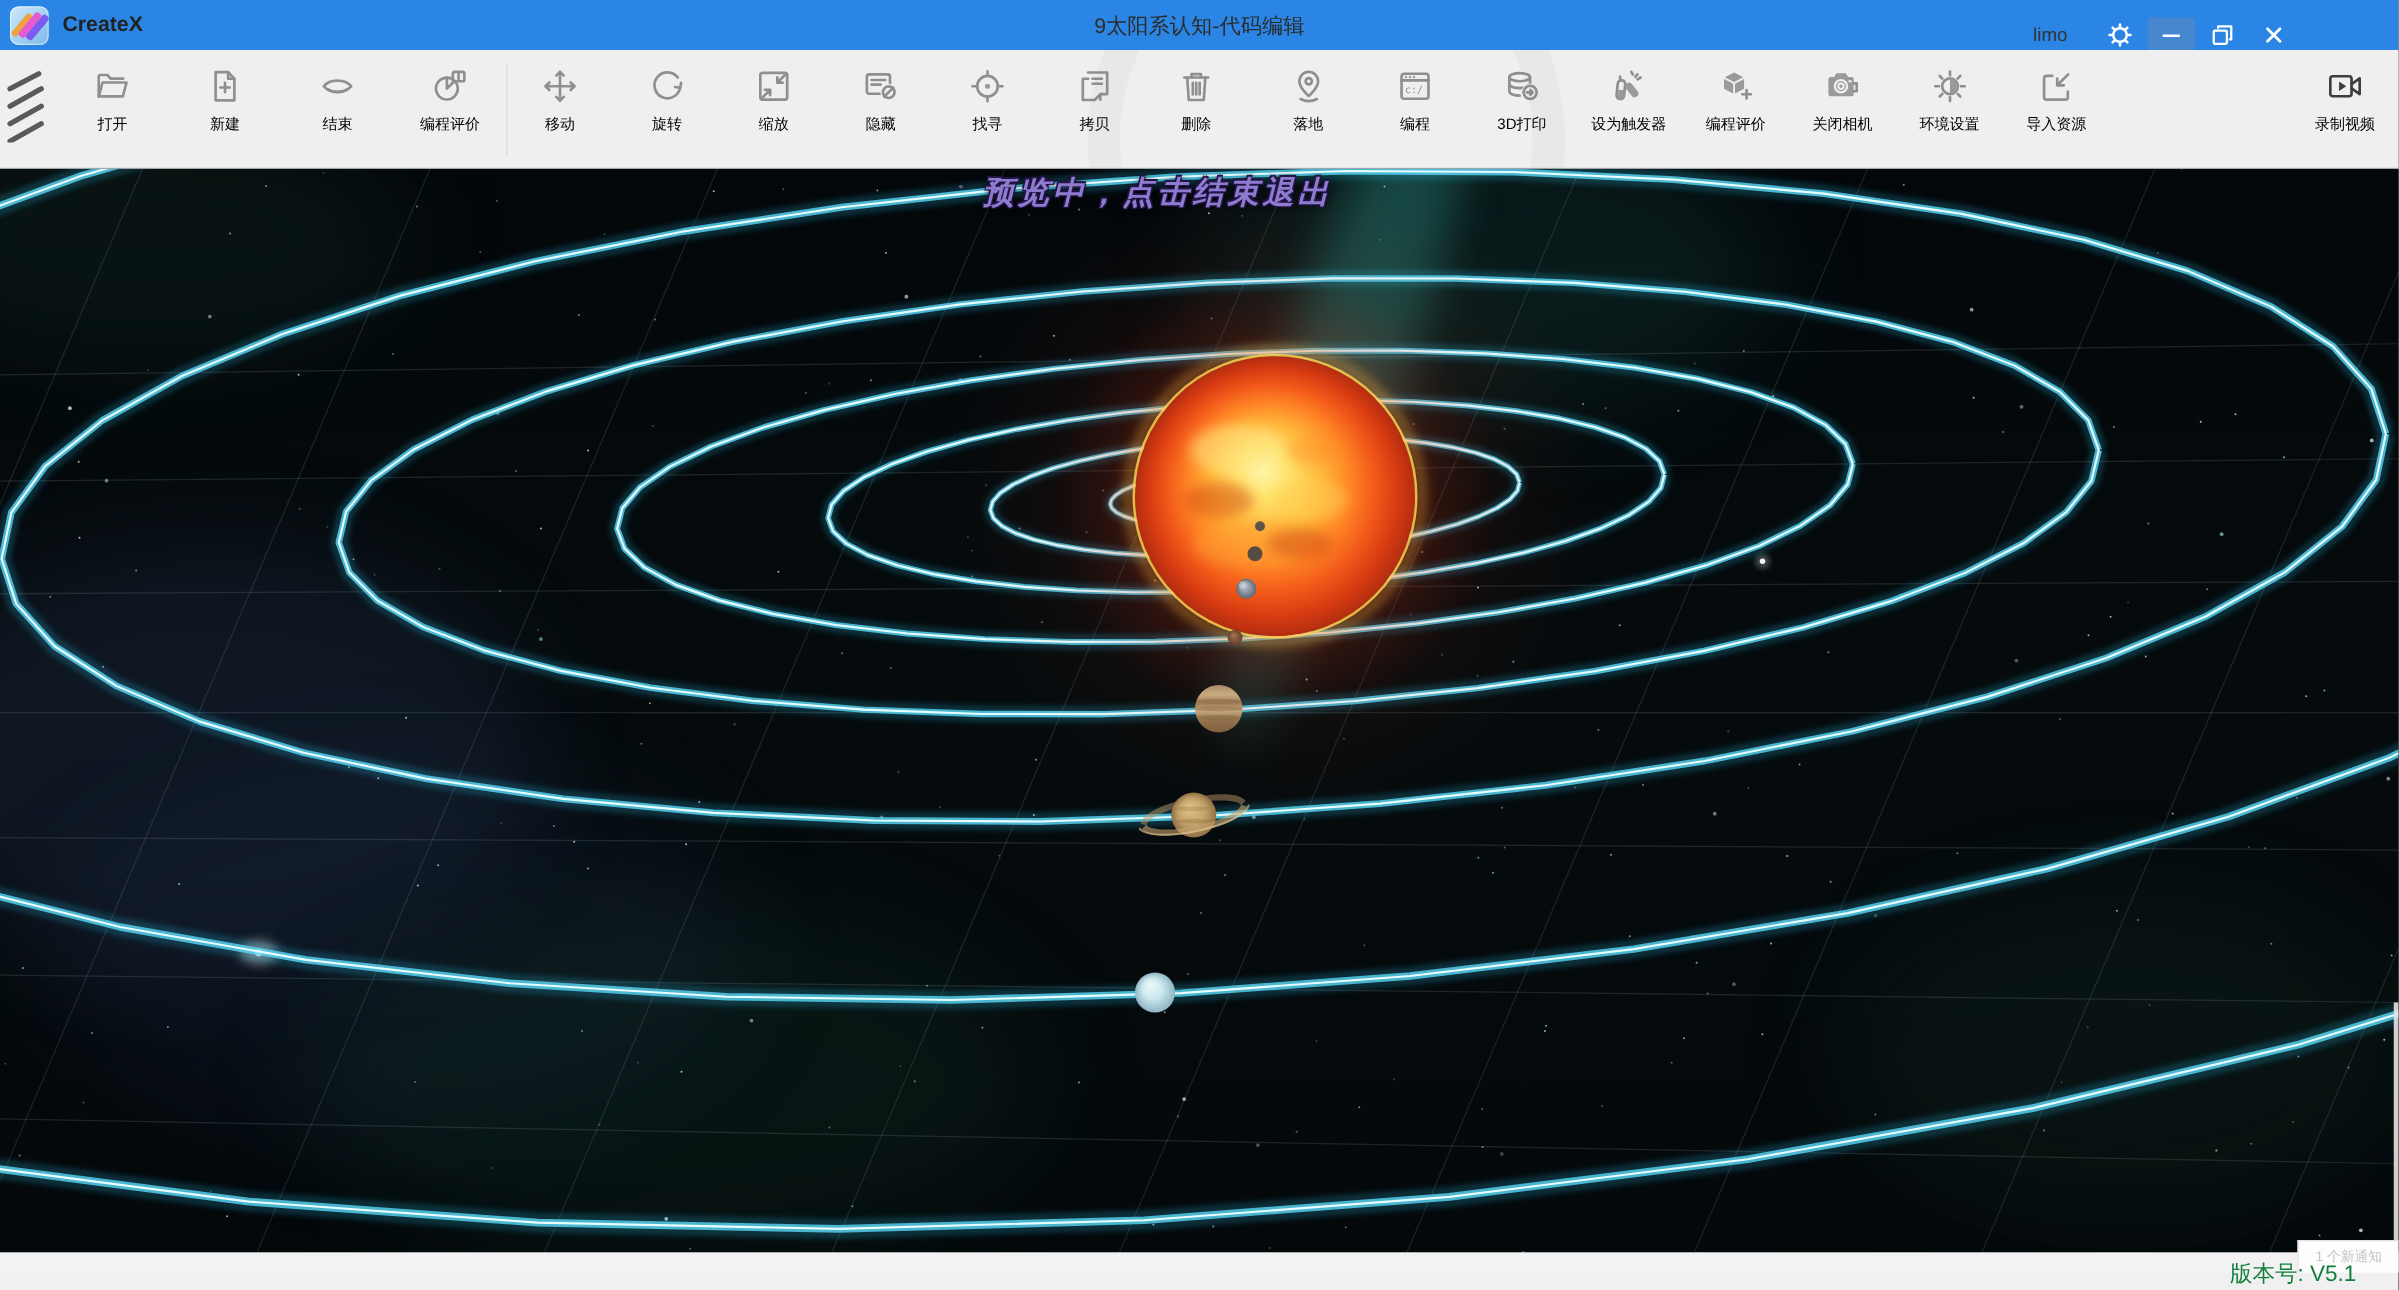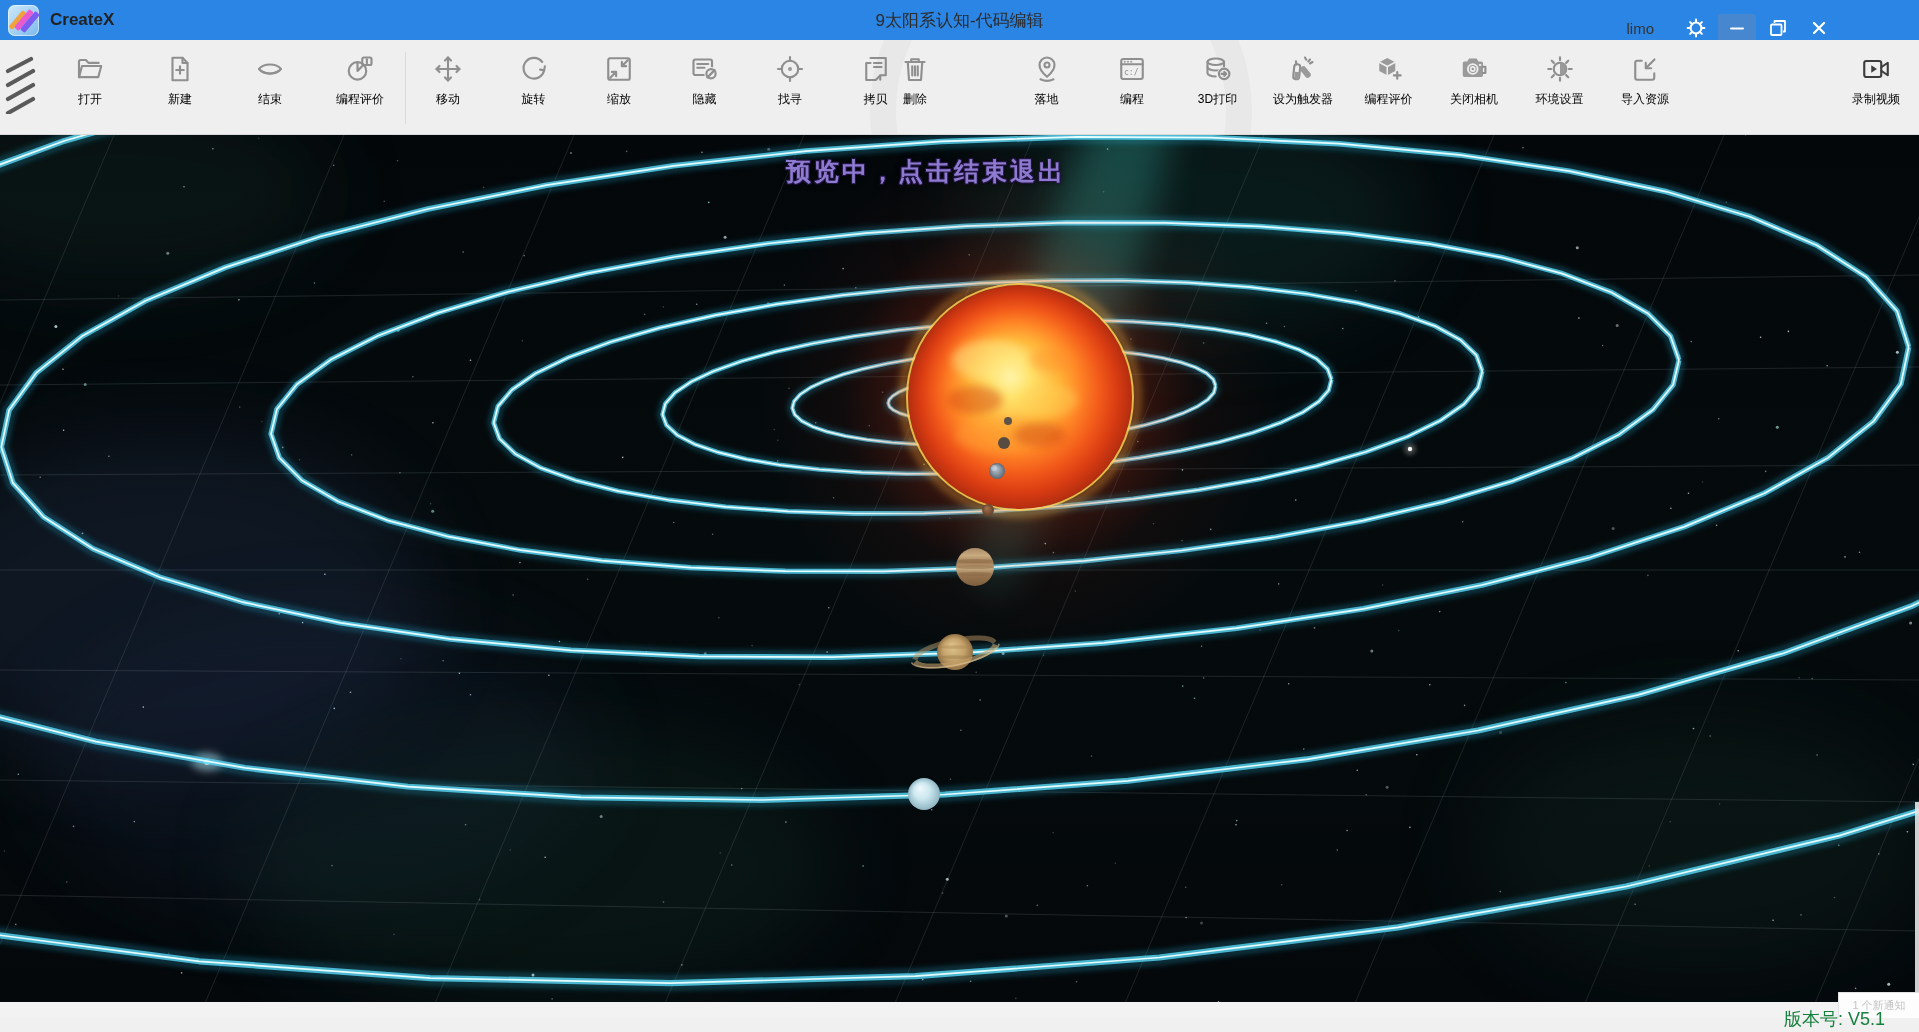--- a/index.html
+++ b/index.html
@@ -35,23 +35,23 @@
   .tb-item svg{stroke:#8f8f8f;fill:none;stroke-width:1.7;stroke-linecap:round;stroke-linejoin:round;}
   .tb-item svg .fl{fill:#9a9a9a;stroke:none;}
   .tb-item svg .flb{fill:#efefef;stroke:none;}
   .tb-item.dark svg{stroke:#3d3d3d;}
   .tb-item.dark svg .fl{fill:#3d3d3d;}
   .tb-sep{position:absolute;left:405px;top:12px;width:1px;height:72px;background:#ccdded;}
 
   
   .viewport{position:relative;width:1919px;height:867px;background:#04080a;overflow:hidden;}
   .viewport svg{position:absolute;left:0;top:0;}
-  .preview-overlay{position:absolute;top:20px;left:926px;transform:translateX(-50%);
+  .preview-overlay{position:absolute;top:2px;left:926px;transform:translateX(-50%);
     font-size:25px;font-weight:bold;letter-spacing:3px;color:#8d7bd0;white-space:nowrap;
-    text-shadow:1px 1px 0 #241445,-1px -1px 0 #241445,1px -1px 0 #241445,-1px 1px 0 #241445,0 0 6px rgba(0,0,0,.9);}
+    text-shadow:1px 1px 0 #241445,-1px -1px 0 #241445,1px -1px 0 #241445,-1px 1px 0 #241445,0 0 6px rgba(0,0,0,.9);font-style:italic;}
   .right-edge{position:absolute;right:0;top:667px;width:4px;height:200px;background:#e6e6e6;opacity:.9;}
 
   
   .statusbar{position:relative;height:16px;background:#f2f2f2;}
   .version{position:absolute;right:34px;top:5px;font-size:18px;color:#15803d;z-index:2;white-space:nowrap;}
   .notif{position:absolute;right:0;bottom:0;width:81px;height:26px;background:#fdfdfd;
          border:1px solid #e2e2e2;border-right:none;border-bottom:none;display:flex;align-items:center;
          justify-content:center;font-size:11px;color:#c4c4c4;white-space:nowrap;overflow:hidden;z-index:1;}
 </style>
 </head>
@@ -203,21 +203,21 @@
     <div class="tb-item" style="left:832.5px">
       <span class="ic">
           <svg width="30" height="30" viewBox="0 0 24 24">
         <path d="M7.6 7.2H4.2V20.8h7.6l3.2-3.2"></path>
             <path d="M7.6 3.2h12.2V17h-4.4v3.6"></path>
             <path d="M10.4 7.2h6M10.4 10.4h6"></path>
           </svg>
         </span>
       <span class="lb">拷贝</span>
     </div>
-    <div class="tb-item" style="left:872px">
+    <div class="tb-item" style="left:914px">
       <span class="ic">
           <svg width="30" height="30" viewBox="0 0 24 24">
         <path d="M4.4 6.4h15.2"></path>
             <path d="M9 6.4V4.2h6v2.2"></path>
             <path d="M6.2 6.4l1 14.4h9.6l1-14.4"></path>
             <path d="M9.8 9.8v7.4M12 9.8v7.4M14.2 9.8v7.4"></path>
           </svg>
         </span>
       <span class="lb">删除</span>
     </div>

